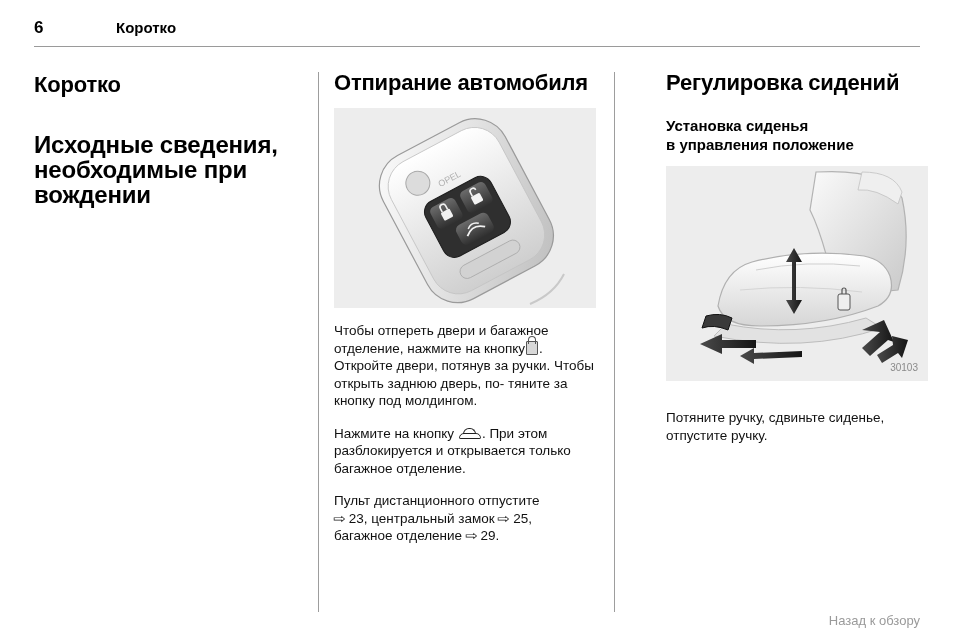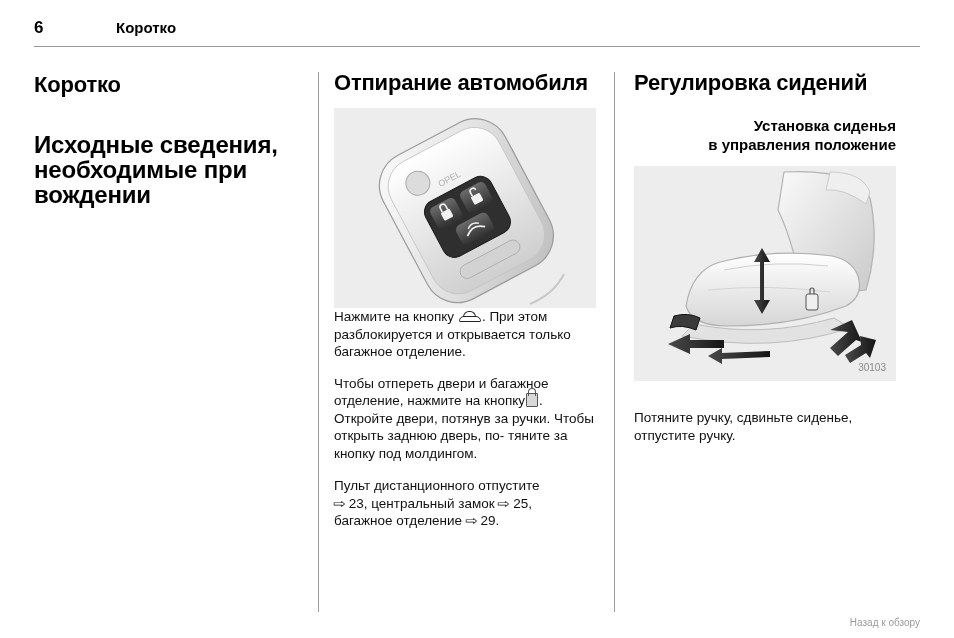--- a/index.html
+++ b/index.html
@@ -66,21 +66,21 @@
     height: 540px;
   }
   .col {
     position: absolute;
     top: 0;
     width: 262px;
     height: 540px;
   }
   .col-1 { left: 0; }
   .col-2 { left: 300px; }
-  .col-3 { left: 600px; }
+  .col-3 { left: 632px; }
 
   .divider {
     position: absolute;
     top: 0;
     width: 1px;
     height: 540px;
     background: #9d9d9d;
   }
   .divider-1 { left: 284px; }
   .divider-2 { left: 580px; }
@@ -203,21 +203,21 @@
     font-size: 13px;
     display: inline-block;
     transform: scaleX(1.15);
   }
 
   
   .footer-link {
     position: absolute;
     right: 34px;
     bottom: 10px;
-    font-size: 10px;
+    font-size: 13px;
     color: #9a9a9a;
   }
 
   
   .key-svg, .seat-svg { display: block; }
 </style>
 </head>
 <body>
 
 <div class="page">
@@ -281,46 +281,46 @@
 
             <rect x="96" y="150" width="66" height="14" rx="7" ry="7" fill="#d2d2d2" stroke="#aaaaaa" stroke-width="0.8"></rect>
 
             <text x="131" y="70" font-family="Liberation Sans, sans-serif" font-size="9" fill="#b0b0b0" text-anchor="middle">OPEL</text>
           </g>
 
           <path d="M196 196 q24 -10 34 -30" fill="none" stroke="#c9c9c9" stroke-width="2"></path>
         </svg>
       </div>
 
+      <p class="body" style="margin-top:14px;">
+        <span>Чтобы отпереть двери и багажное отделение, нажмите на кнопку</span><span class="glyph glyph-unlock"></span><span>. Откройте двери, потянув за ручки. Чтобы открыть заднюю дверь, по-</span>
+        <span>тяните за кнопку под молдингом.</span>
+      </p>
+
       <p class="body">
         <span>Нажмите на кнопку</span>
         <span class="glyph glyph-trunk"></span><span>. При этом разблокируется и открывается только багажное отделение.</span>
-      </p>
-
-      <p class="body" style="margin-top:14px;">
-        <span>Чтобы отпереть двери и багажное отделение, нажмите на кнопку</span><span class="glyph glyph-unlock"></span><span>. Откройте двери, потянув за ручки. Чтобы открыть заднюю дверь, по-</span>
-        <span>тяните за кнопку под молдингом.</span>
       </p>
 
       <p class="body">
         <span>Пульт дистанционного отпустите</span><br>
         <span class="glyph-ref">⇨</span>
         <span>23, центральный замок</span>
         <span class="glyph-ref">⇨</span>
         <span>25,</span><br>
         <span>багажное отделение</span>
         <span class="glyph-ref">⇨</span>
         <span>29.</span>
       </p>
     </div>
 
     <div class="col col-3">
       <h2 class="col-title">Регулировка сидений</h2>
 
-      <h3 class="sec-title" style="margin-top:22px;text-align:right;">
+      <h3 class="sec-title" style="margin-top:22px;">
         <span>Установка сиденья</span><br>
         <span>в управления положение</span>
       </h3>
 
       <div class="figure fig-seat">
         <svg class="seat-svg" width="262" height="215" viewBox="0 0 262 215">
           <defs>
             <linearGradient id="seatG" x1="0" y1="0" x2="0" y2="1">
               <stop offset="0%" stop-color="#ffffff"></stop>
               <stop offset="100%" stop-color="#d6d6d6"></stop>

